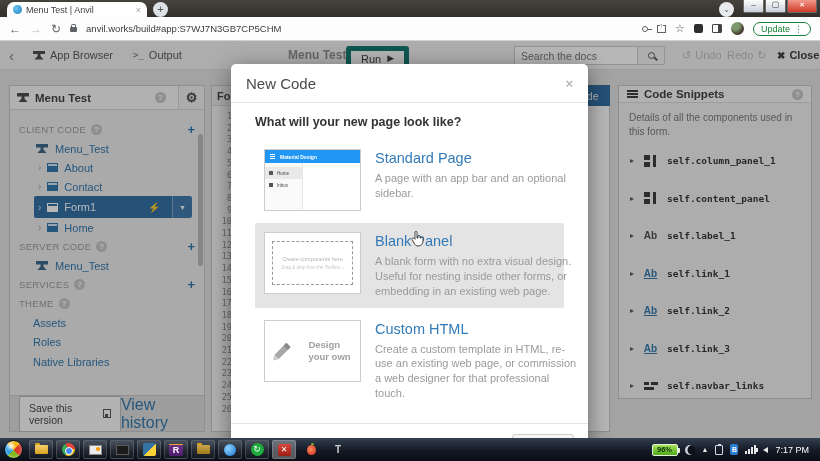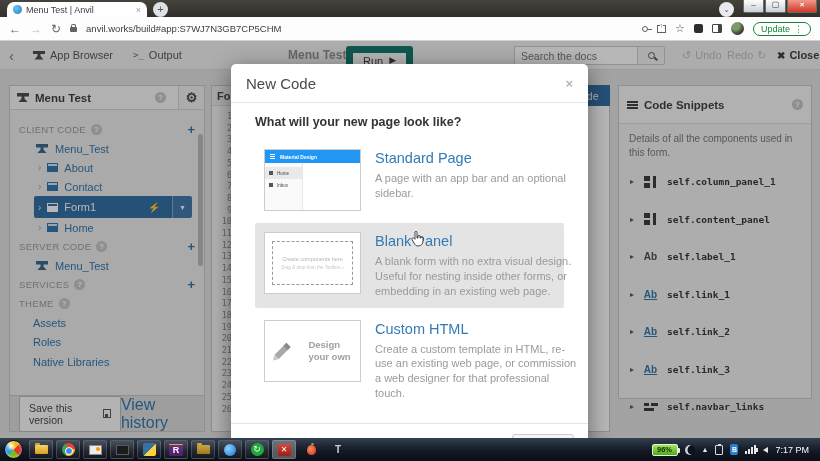--- a/index.html
+++ b/index.html
@@ -37,21 +37,21 @@
   .avatar{width:13px;height:13px;border-radius:50%;background:radial-gradient(circle at 35% 30%,#7c9a6d 0 30%,#41342b 70%)}
   .update{display:flex;align-items:center;gap:4px;border:1px solid #188038;border-radius:9px;padding:1px 7px;color:#188038;font-size:9px;background:#fff}
 
   
   #anvilbar{position:absolute;top:41px;left:0;right:0;height:29px;background:#f1f1f1;border-bottom:1px solid #dadada;display:flex;align-items:center;font-size:11px;color:#555}
   .back{padding:0 9px;font-size:15px;color:#777}
   .tbtab{display:flex;align-items:center;gap:5px;padding:5px 10px;color:#555}
   .anvil-glyph{display:inline-block;width:12px;height:9px;background:#4a4a4a;clip-path:polygon(0 0,100% 0,100% 38%,62% 38%,62% 62%,88% 100%,12% 100%,38% 62%,38% 38%,0 38%)}
   .outprefix{font-family:"DejaVu Sans Mono",monospace;font-size:9px;color:#666}
   .apptitle{position:absolute;left:288px;color:#8d8d8d;font-weight:bold;font-size:12px}
-  .runbtn{position:absolute;left:346px;top:5px;display:flex;gap:6px;padding:2px 10px;background:#fbfbfb;border:7px solid #0f766e;border-radius:3px;color:#3c3c3c;font-size:11px}
+  .runbtn{position:absolute;left:346px;top:5px;display:flex;gap:6px;padding:2px 10px;background:#fbfbfb;border:5px solid #0f766e;border-radius:3px;color:#3c3c3c;font-size:11px}
   .searchwrap{position:absolute;left:514px;top:5px;display:flex}
   .searchwrap input{width:124px;height:19px;border:1px solid #ccc;background:#fff;font-size:10.5px;padding:0 6px;color:#333;font-family:"Liberation Sans",sans-serif;outline:none}
   .searchbtn{width:27px;height:19px;border:1px solid #ccc;border-left:none;background:#f3f3f3;display:flex;align-items:center;justify-content:center;border-radius:0 2px 2px 0}
   .mag{width:7px;height:7px;border:1.5px solid #555;border-radius:50%;position:relative}
   .mag::after{content:"";position:absolute;width:4px;height:1.5px;background:#555;transform:rotate(45deg);right:-4px;bottom:-1px}
   .histbtn{position:absolute;display:flex;align-items:center;gap:4px;color:#bdbdbd;font-size:11px}
   .closebtn{position:absolute;left:777px;display:flex;align-items:center;gap:4px;color:#3c3c3c;font-weight:bold;font-size:11px}
 
   
   #page{position:absolute;top:70px;left:0;right:0;bottom:23px;background:#e2e2e2}
@@ -87,21 +87,21 @@
   .vh{margin-left:auto;color:#2f76ad;font-size:16px}
 
   
   #editor{position:absolute;left:211px;top:15px;width:399px;bottom:6px;background:#fff;border:1px solid #c6c6c6}
   .ed-head{height:20px;background:#ececec;border-bottom:1px solid #d8d8d8;display:flex;align-items:center;padding-left:5px;font-size:11px;font-weight:bold;color:#444;position:relative}
   .codebtn{position:absolute;right:-1px;top:-1px;width:48px;height:21px;background:#2e6da4;color:#fff;font-size:10.5px;font-weight:normal;display:flex;align-items:center;justify-content:center}
   .gutter{position:absolute;left:0;top:20px;bottom:0;width:26px;background:#f6f6f6;padding:5px 6px 0 0;font-family:"DejaVu Sans Mono",monospace;font-size:8.5px;color:#909090;text-align:right;line-height:11.7px}
 
   
   #snips{position:absolute;left:618px;top:15px;width:194px;height:314px;background:#f1f1f1;border:1px solid #c6c6c6}
-  .sn-head{height:38px;border-bottom:1px solid #dcdcdc;display:flex;align-items:center;gap:6px;padding:0 8px;font-weight:bold;font-size:11.5px;color:#3d3d3d;background:#f6f6f6}
+  .sn-head{height:17px;border-bottom:1px solid #dcdcdc;display:flex;align-items:center;gap:6px;padding:0 8px;font-weight:bold;font-size:11.5px;color:#3d3d3d;background:#f6f6f6}
   .sn-head .help{margin-left:auto}
   .bars{display:inline-block;width:11px;height:8px;border-top:2px solid #3d3d3d;border-bottom:2px solid #3d3d3d;position:relative}
   .bars::after{content:"";position:absolute;left:0;top:1px;width:11px;height:2px;background:#3d3d3d}
   .sn-desc{padding:8px 10px 4px;font-size:10px;color:#777;line-height:1.35}
   .sn-item{display:flex;align-items:center;gap:9px;height:37.5px;padding:0 11px}
   .tri{color:#555;font-size:8px;flex:0 0 auto}
   .icon14{width:15px;display:flex;justify-content:center;flex:0 0 auto}
   .cp-icon{position:relative;width:14px;height:12px}
   .cp-icon i{position:absolute;background:#383838}
   .cp-icon i.a{left:0;top:0;width:6px;height:5px}

